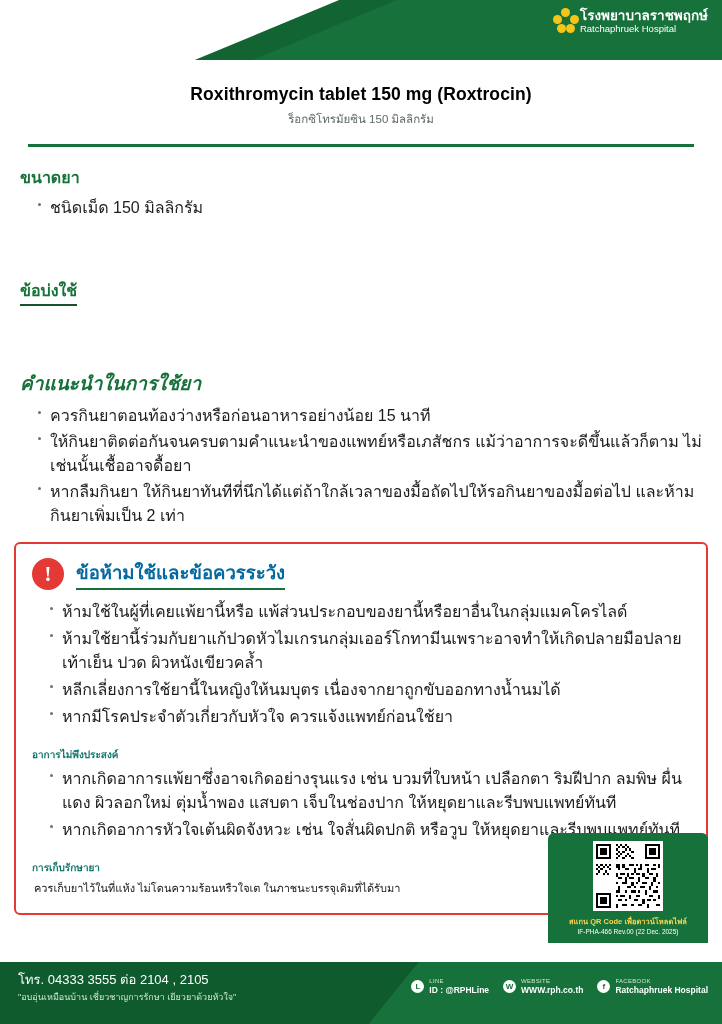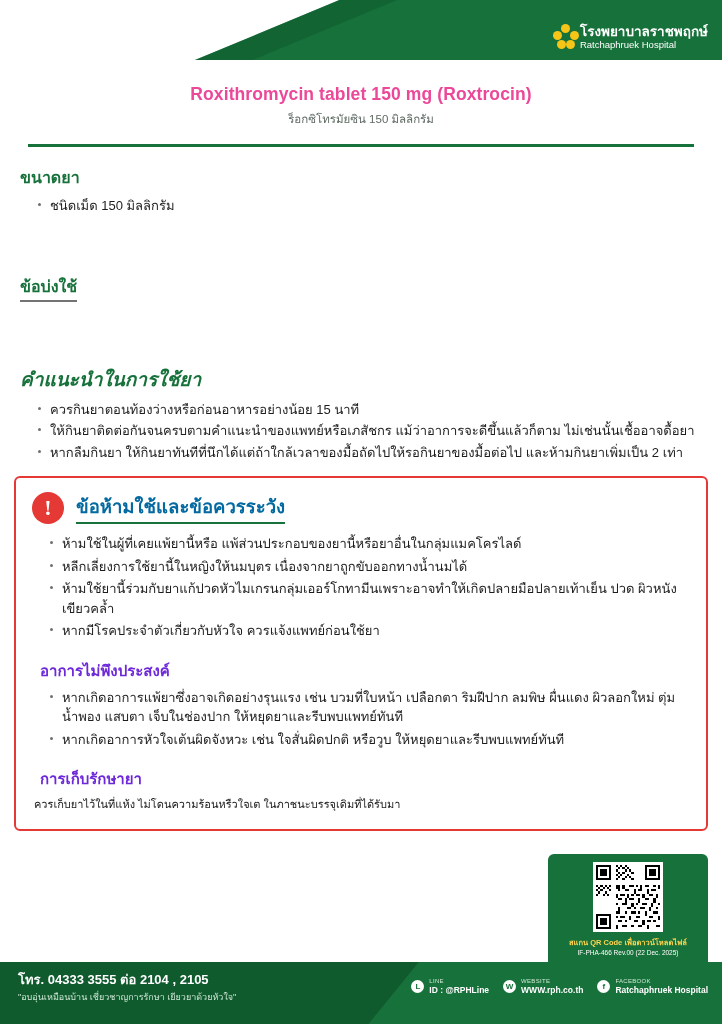--- a/index.html
+++ b/index.html
@@ -32,67 +32,67 @@
     position:absolute;
     top:0; right:0;
     width:100%;
     height:60px;
     background:#0f5b2e;
     clip-path: polygon(47% 0, 55% 0, 35% 100%, 27% 100%);
     opacity:.55;
   }
   .logo-wrap {
     position:absolute;
-    right:14px; top:24px;
+    right:14px; top:8px;
     display:flex; align-items:center; gap:1px;
     z-index:3;
   }
   .logo-mark { width:26px; height:26px; position:relative; }
   .logo-mark span {
     position:absolute; width:9px; height:9px; border-radius:50%;
     background:#f5c518;
   }
   .logo-mark span:nth-child(1){ left:8.5px; top:0; }
   .logo-mark span:nth-child(2){ left:0; top:7px; }
   .logo-mark span:nth-child(3){ left:17px; top:7px; }
   .logo-mark span:nth-child(4){ left:4px; top:16px; }
   .logo-mark span:nth-child(5){ left:13px; top:16px; }
   .logo-text { color:#ffffff; line-height:1.15; }
   .logo-text .th { font-size:13.5px; font-weight:bold; }
   .logo-text .en { font-size:9.5px; }
 
   
   .title-block { text-align:center; padding-top:24px; }
   .title-en {
-    color:#ec4899; font-size:17.5px; font-weight:bold; letter-spacing:.1px;
+    color:#000000; font-size:17.5px; font-weight:bold; letter-spacing:.1px;
   }
   .title-th {
     color:#5f6a63; font-size:11.5px; margin-top:5px;
   }
   .rule {
     margin:16px 28px 0 28px;
     border-top:3px solid #17713a;
   }
 
   
   .content { padding:0 20px; }
   .sec-head {
     color:#17713a;
     font-weight:bold;
     margin-top:18px;
     margin-bottom:6px;
   }
   .sec-head.big { font-size:16px; }
   .sec-head.med { font-size:19px;font-style:italic; }
-  .sec-head.underline { display:inline-block; border-bottom:2px solid #737373; padding-bottom:1px; }
+  .sec-head.underline { display:inline-block; border-bottom:2px solid #14532d; padding-bottom:1px; }
 
   ul.bullets { list-style:none; margin:0; padding:0 0 0 18px; }
   ul.bullets li {
     position:relative;
-    font-size:13px;
+    font-size:16px;
     line-height:1.5;
     color:#1d1d1d;
     padding-left:12px;
     margin-bottom:2px;
   }
   ul.bullets li::before {
     content:"";
     position:absolute;
     left:0; top:7px;
     width:3px; height:3px;
@@ -121,29 +121,29 @@
     font-size:22px; font-weight:bold; font-family:"Liberation Serif", serif;
     line-height:1;
   }
   .warn-title {
     color:#0369a1; font-size:18.5px; font-weight:bold;
     border-bottom:2px solid #17713a; padding-bottom:1px;
   }
   .warn-box ul.bullets li { margin-bottom:3px; }
 
   .sub-head {
-    color:#6d28d9; font-weight:bold; font-size:15px;
-    margin:18px 0 5px 8px;
+    color:#0f766e; font-weight:bold; font-size:10px;
+    margin:18px 0 5px 0;
   }
   .store-text { font-size:11px; line-height:1.5; margin-left:2px; }
 
   
   .qr-card {
     position:absolute;
-    right:14px; bottom:60px;
+    right:14px; bottom:81px;
     width:160px; height:110px;
     background:#17713a;
     border-radius:6px 6px 0 0;
     padding:8px 8px 6px 8px;
     text-align:center;
     z-index:5;
   }
   .qr-img {
     width:70px; height:70px;
     margin:0 auto;
@@ -166,21 +166,21 @@
   }
   .footer-dark {
     position:absolute; left:0; top:0; height:100%; width:58%;
     background:#0f5b2e;
     clip-path: polygon(0 0, 100% 0, 88% 100%, 0 100%);
   }
   .footer-left {
     position:absolute; left:18px; top:9px; z-index:2; line-height:1.35;
   }
   .footer-left .l1 { font-size:13px; font-weight:bold; }
-  .footer-left .l2 { font-size:13px; font-weight:bold; }
+  .footer-left .l2 { font-size:13px; font-weight:normal; }
   .footer-left .l3 { font-size:9px; color:#cfe8d6; margin-top:2px; }
   .footer-right {
     position:absolute; right:14px; top:16px; z-index:2;
     display:flex; align-items:center; gap:14px;
   }
   .f-item { display:flex; align-items:center; gap:5px; }
   .f-ico {
     width:13px; height:13px; border-radius:50%;
     background:#ffffff; color:#17713a;
     font-size:8px; font-weight:bold;
@@ -239,22 +239,22 @@
   </ul>
 </div>
 
 <div class="warn-box">
   <div class="warn-head">
     <div class="warn-icon">!</div>
     <div class="warn-title">ข้อห้ามใช้และข้อควรระวัง</div>
   </div>
   <ul class="bullets">
     <li>ห้ามใช้ในผู้ที่เคยแพ้ยานี้หรือ แพ้ส่วนประกอบของยานี้หรือยาอื่นในกลุ่มแมคโครไลด์</li>
+    <li>ห้ามใช้ยานี้ร่วมกับยาแก้ปวดหัวไมเกรนกลุ่มเออร์โกทามีนเพราะอาจทำให้เกิดปลายมือปลายเท้าเย็น ปวด ผิวหนังเขียวคล้ำ</li>
     <li>หลีกเลี่ยงการใช้ยานี้ในหญิงให้นมบุตร เนื่องจากยาถูกขับออกทางน้ำนมได้</li>
-    <li>ห้ามใช้ยานี้ร่วมกับยาแก้ปวดหัวไมเกรนกลุ่มเออร์โกทามีนเพราะอาจทำให้เกิดปลายมือปลายเท้าเย็น ปวด ผิวหนังเขียวคล้ำ</li>
     <li>หากมีโรคประจำตัวเกี่ยวกับหัวใจ ควรแจ้งแพทย์ก่อนใช้ยา</li>
   </ul>
 
   <div class="sub-head">อาการไม่พึงประสงค์</div>
   <ul class="bullets">
     <li>หากเกิดอาการแพ้ยาซึ่งอาจเกิดอย่างรุนแรง เช่น บวมที่ใบหน้า เปลือกตา ริมฝีปาก ลมพิษ ผื่นแดง ผิวลอกใหม่ ตุ่มน้ำพอง แสบตา เจ็บในช่องปาก ให้หยุดยาและรีบพบแพทย์ทันที</li>
     <li>หากเกิดอาการหัวใจเต้นผิดจังหวะ เช่น ใจสั่นผิดปกติ หรือวูบ ให้หยุดยาและรีบพบแพทย์ทันที</li>
   </ul>
 
   <div class="sub-head">การเก็บรักษายา</div>

